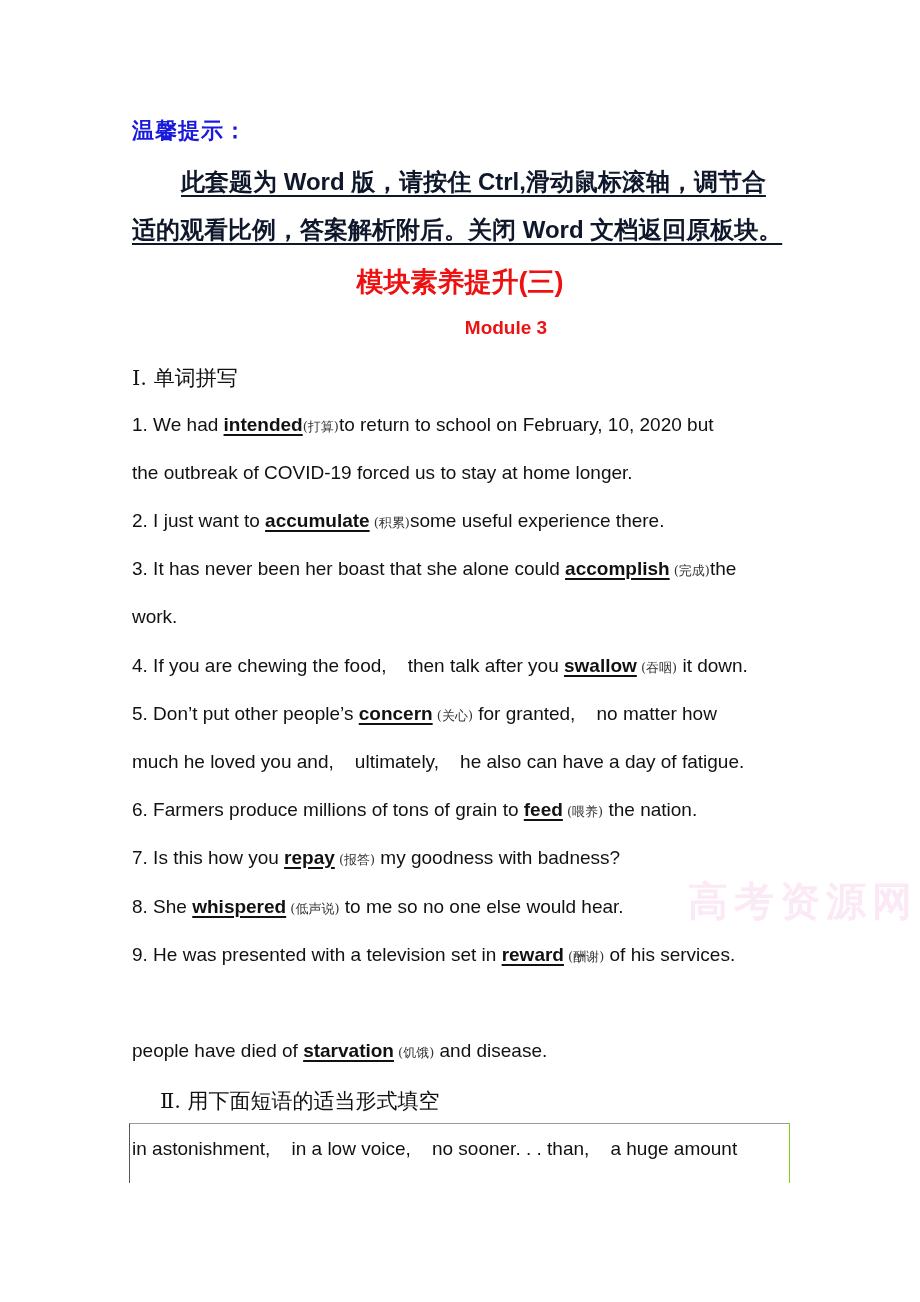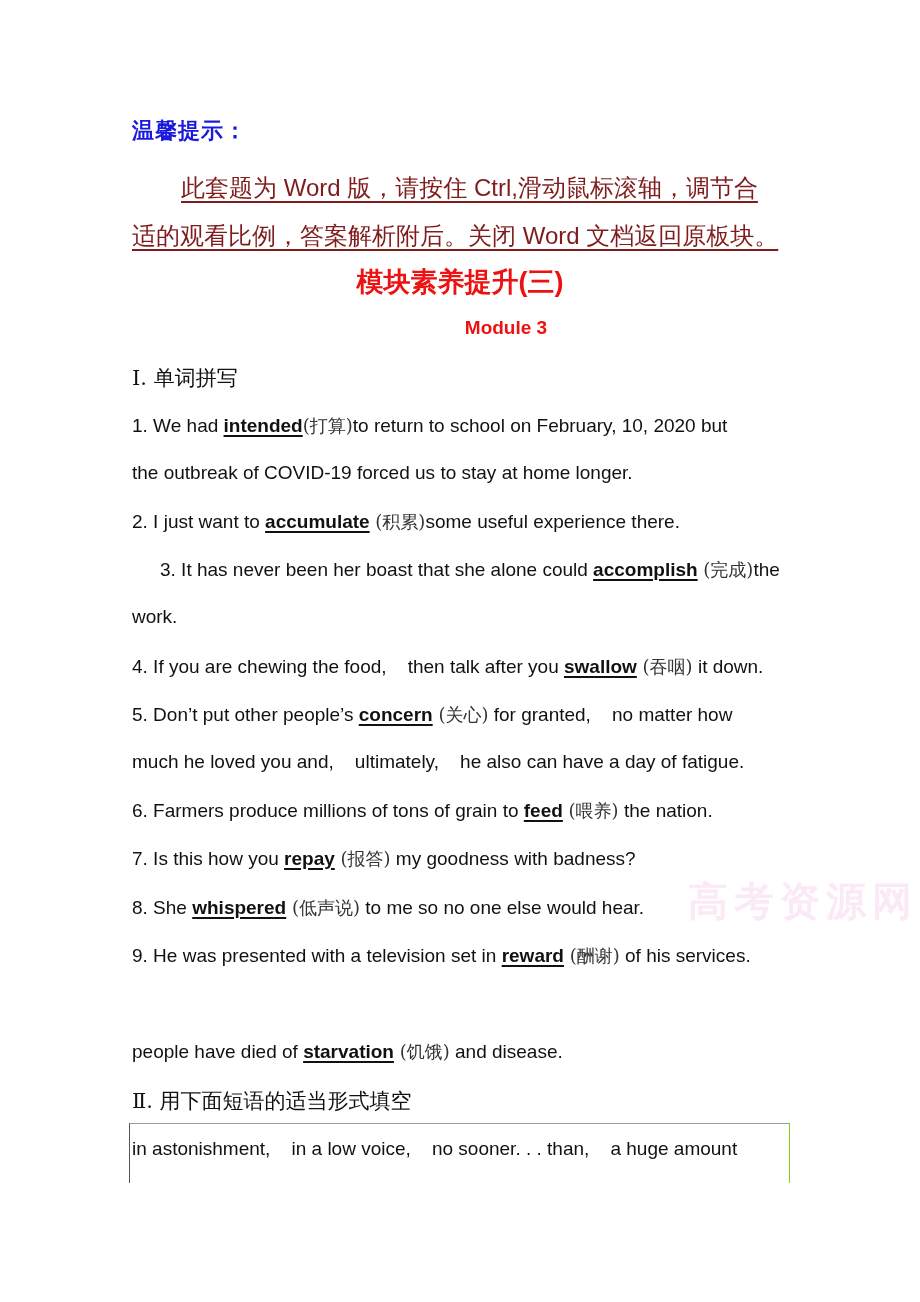--- a/index.html
+++ b/index.html
@@ -9,24 +9,23 @@
       color: #111111;
     }
     .page { position: absolute; left: 0; top: 0; width: 920px; height: 962px; }
 
     .notice-title {
       position: absolute; left: 132px; top: 116px;
       font-size: 22px; font-weight: bold; color: #1a1adc;
       letter-spacing: 1px;
     }
     .notice-line {
-      position: absolute; font-size: 24px; font-weight: normal; color: #7f1d1d;
+      position: absolute; font-size: 24px; font-weight: bold; color: #0f172a;
       text-decoration: underline; text-decoration-thickness: 2px; text-underline-offset: 5px;
       white-space: nowrap;
-      margin-top: 6px;
     }
     .notice-line.l1 { left: 181px; top: 166px; }
     .notice-line.l2 { left: 132px; top: 214px; }
 
     .doc-title {
       position: absolute; left: 0; width: 920px; top: 264px; text-align: center;
       font-size: 27px; font-weight: bold; color: #ee1111;
     }
     .doc-subtitle {
       position: absolute; left: 0; width: 920px; top: 317px; text-align: center;
@@ -38,21 +37,21 @@
       font-family: "DejaVu Serif", "Liberation Serif", serif;
     }
     .line {
       position: absolute; left: 132px; font-size: 19px; white-space: pre;
       color: #111;
     }
     .ans {
       font-weight: bold; text-decoration: underline; text-underline-offset: 3px;
       text-decoration-thickness: 2px;
     }
-    .cn { font-family: "DejaVu Serif", "Liberation Serif", serif; color: #333; font-size: 18px; }
+    .cn { font-family: "DejaVu Serif", "Liberation Serif", serif; color: #333; font-size: 13px; }
 
     .phrase-box {
       position: absolute; left: 129px; top: 1123px; width: 661px; height: 60px;
       border-top: 1px solid #9a9a9a; border-left: 1px solid #555; border-right: 1px solid #84cc16;
       box-sizing: border-box;
     }
     .phrase-text {
       position: absolute; left: 2px; top: 14px; font-size: 19px; white-space: pre; color: #111;
     }
     .watermark {
@@ -73,39 +72,39 @@
   <div class="doc-title">模块素养提升(三)</div>
   <div class="doc-subtitle">Module 3</div>
 
   <div class="section-heading" style="top:364px;">Ⅰ. 单词拼写</div>
 
   <div class="line" style="top:414px;"><span>1. We had </span><span class="ans">intended</span><span class="cn">(打算)</span><span>to return to school on February, 10, 2020 but</span></div>
   <div class="line" style="top:462px;"><span>the outbreak of COVID-19 forced us to stay at home longer.</span></div>
 
   <div class="line" style="top:510px;"><span>2. I just want to </span><span class="ans">accumulate</span><span class="cn"> (积累)</span><span>some useful experience there.</span></div>
 
-  <div class="line" style="top:558px;margin-left:28px;"><span>3. It has never been her boast that she alone could </span><span class="ans">accomplish</span><span class="cn"> (完成)</span><span>the</span></div>
+  <div class="line" style="top:558px;"><span>3. It has never been her boast that she alone could </span><span class="ans">accomplish</span><span class="cn"> (完成)</span><span>the</span></div>
   <div class="line" style="top:606px;"><span>work.</span></div>
 
   <div class="line" style="top:655px;"><span>4. If you are chewing the food,    then talk after you </span><span class="ans">swallow</span><span class="cn"> (吞咽)</span><span> it down.</span></div>
 
   <div class="line" style="top:703px;"><span>5. Don’t put other people’s </span><span class="ans">concern</span><span class="cn"> (关心)</span><span> for granted,    no matter how</span></div>
   <div class="line" style="top:751px;"><span>much he loved you and,    ultimately,    he also can have a day of fatigue.</span></div>
 
   <div class="line" style="top:799px;"><span>6. Farmers produce millions of tons of grain to </span><span class="ans">feed</span><span class="cn"> (喂养)</span><span> the nation.</span></div>
 
   <div class="line" style="top:847px;"><span>7. Is this how you </span><span class="ans">repay</span><span class="cn"> (报答)</span><span> my goodness with badness?</span></div>
 
   <div class="watermark">高考资源网</div>
 
   <div class="line" style="top:896px;"><span>8. She </span><span class="ans">whispered</span><span class="cn"> (低声说)</span><span> to me so no one else would hear.</span></div>
 
   <div class="line" style="top:944px;"><span>9. He was presented with a television set in </span><span class="ans">reward</span><span class="cn"> (酬谢)</span><span> of his services.</span></div>
 
   <div class="line" style="top:1040px;"><span>people have died of </span><span class="ans">starvation</span><span class="cn"> (饥饿)</span><span> and disease.</span></div>
 
-  <div class="section-heading" style="top:1087px;">Ⅱ. 用下面短语的适当形式填空</div>
+  <div class="section-heading" style="top:1087px;margin-left:28px;">Ⅱ. 用下面短语的适当形式填空</div>
 
   <div class="phrase-box">
     <div class="phrase-text">in astonishment,    in a low voice,    no sooner. . . than,    a huge amount</div>
   </div>
 
 </div>
 
 </body></html>

